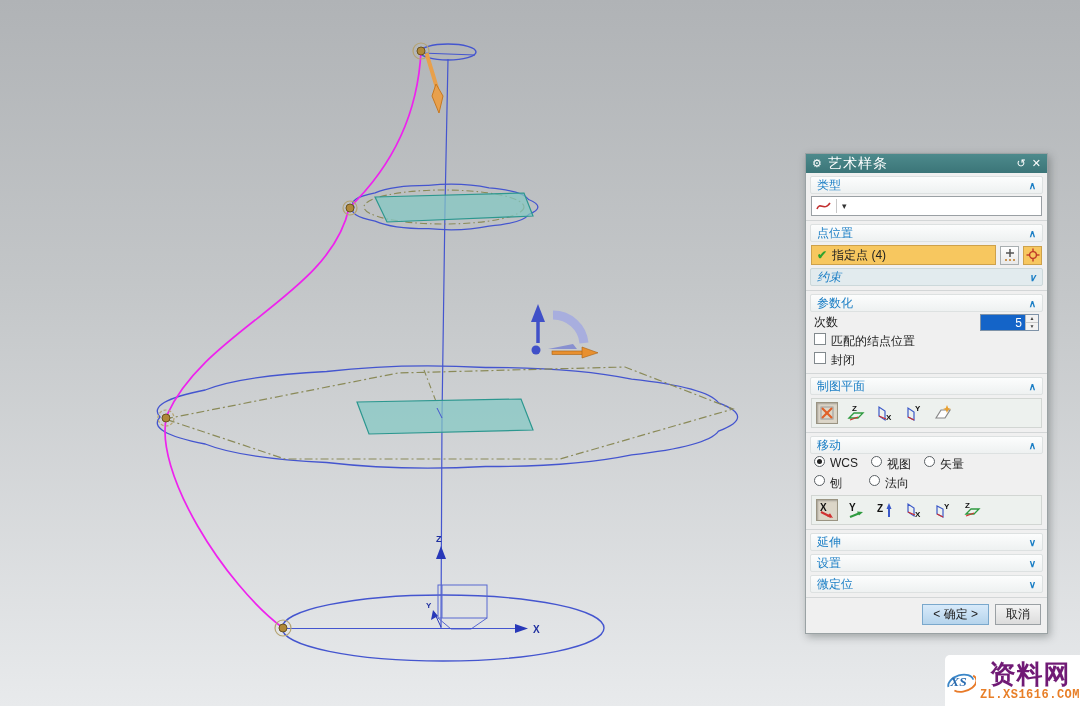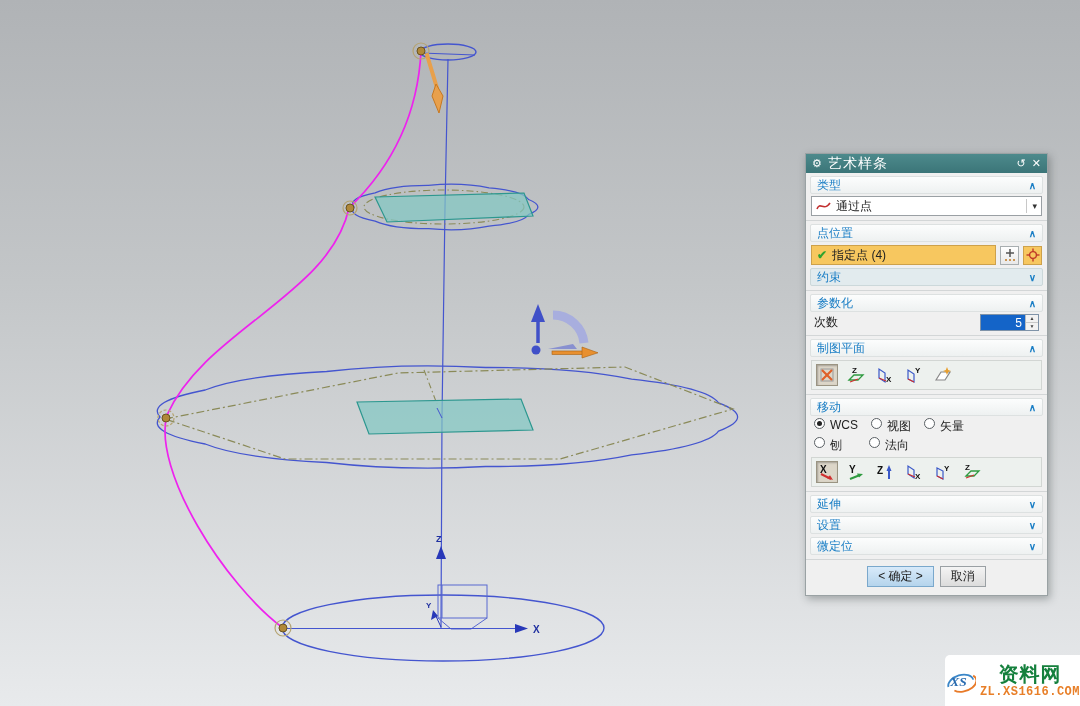--- a/index.html
+++ b/index.html
@@ -14,21 +14,21 @@
     background:#f0f0f0; border:1px solid #9aa2a4;
     box-shadow:2px 3px 8px rgba(40,50,50,.35); font-size:12px; color:#222; }
   .titlebar { height:19px; background:linear-gradient(180deg,#4d8a8c,#3b7578);
     color:#fff; display:flex; align-items:center; padding:0 6px; gap:6px; }
   .titlebar .t { flex:1; font-size:14px; letter-spacing:1px; }
   .titlebar .ic { font-size:11px; line-height:1; cursor:pointer; }
   .grp-hdr, .sub-bar { display:flex; align-items:center; justify-content:space-between;
     margin:3px 4px 2px 4px; padding:2px 6px; height:18px;
     background:linear-gradient(180deg,#fcfdfd,#eef1f1); border:1px solid #dde1e1;
     border-radius:2px; color:#1a7ec5; }
-  .sub-bar { background:#e2ebee; border-color:#ccd8da; }
+  .sub-bar { background:#e2ebee; border-color:#ccd8da;font-style:italic; }
   .chev { color:#1a7ec5; font-weight:bold; font-size:10px; }
   .divider { border-top:1px solid #d3d6d7; margin:4px 0 1px 0; }
   .row { display:flex; margin:2px 8px; min-height:17px; gap:5px; }
 
   .dropdown { display:flex; align-items:center; gap:5px; margin:2px 5px;
     height:20px; background:#fff; border:1px solid #9aa0a4; padding:0 4px; }
   .dropdown .lbl { flex:1; }
   .dropdown .arr { font-size:9px; color:#333; border-left:1px solid #c8c8c8;
     padding-left:5px; height:14px; display:flex; align-items:center; }
 
@@ -56,32 +56,32 @@
     width:5px; height:5px; border-radius:50%; background:#222; }
   .radio-lbl { margin-right:8px; }
 
   .icon-strip { display:flex; align-items:center; gap:7px; margin:3px 5px;
     padding:3px 4px; background:#edf1ee; border:1px solid #d2d6d3; }
   .tool { width:22px; height:22px; display:flex; align-items:center;
     justify-content:center; }
   .tool.sel { background:#dcd6c8; border:1px solid #9a9482;
     box-shadow:inset 1px 1px 2px rgba(0,0,0,.25); }
 
-  .btn-row { display:flex; justify-content:center; gap:6px; padding:6px 6px 8px 6px;
+  .btn-row { display:flex; justify-content:flex-end; gap:6px; padding:6px 6px 8px 6px;
     border-top:1px solid #d3d6d7; margin-top:4px; }
   .btn { height:21px; padding:0 10px; font-size:12px; display:flex; align-items:center;
     border:1px solid #9aa0a4; background:linear-gradient(180deg,#f4f4f4,#dcdcdc); }
   .btn.primary { background:linear-gradient(180deg,#d8eafa,#b5d4ec); border-color:#7aa8cc; }
 
   
   #watermark { position:absolute; right:0; bottom:0; width:135px; height:51px;
     background:#fff; border-radius:5px 0 0 0; display:flex; align-items:center;
     justify-content:center; gap:4px; }
   .wm-text { display:flex; flex-direction:column; align-items:center; line-height:1; }
-  .wm-name { font-size:20px; font-weight:bold; color:#15803d; letter-spacing:1px; }
+  .wm-name { font-size:26px; font-weight:bold; color:#701a75; letter-spacing:1px; }
   .wm-url { font-size:12px; font-weight:bold; color:#e87f28; letter-spacing:.5px; margin-top:2px;font-family:Liberation Mono, monospace; }
 </style>
 </head>
 <body>
 
 <div id="stage">
 
   <svg id="scene" width="1080" height="706" viewBox="0 0 1080 706">
 
     <polyline points="448,59 445,207 442,417 441,628" fill="none" stroke="#4455cf" stroke-width="1.2"></polyline>
@@ -169,21 +169,20 @@
     </div>
 
     <div class="grp-hdr">
       <span>类型</span>
       <span class="chev">∧</span>
     </div>
     <div class="dropdown">
       <svg width="15" height="12" viewBox="0 0 15 12">
         <path d="M1,9 C4,1 8,12 14,3" fill="none" stroke="#c23030" stroke-width="1.6"></path>
       </svg>
-      <span class="lbl">通过点</span>
       <span class="arr">▾</span>
     </div>
     <div class="divider"></div>
 
     <div class="grp-hdr">
       <span>点位置</span>
       <span class="chev">∧</span>
     </div>
     <div class="specify">
       <div class="spec-main">
@@ -221,20 +220,28 @@
     </div>
     <div class="row">
       <span>次数</span>
       <div class="spin-wrap">
         <div class="spin-val">5</div>
         <div class="spin-btns">
           <div>▲</div>
           <div>▼</div>
         </div>
       </div>
+    </div>
+    <div class="row">
+      <span class="cb"></span>
+      <span>匹配的结点位置</span>
+    </div>
+    <div class="row">
+      <span class="cb"></span>
+      <span>封闭</span>
     </div>
     <div class="divider"></div>
 
     <div class="grp-hdr">
       <span>制图平面</span>
       <span class="chev">∧</span>
     </div>
     <div class="icon-strip">
       <div class="tool sel">
         <svg width="18" height="18" viewBox="0 0 18 18">

